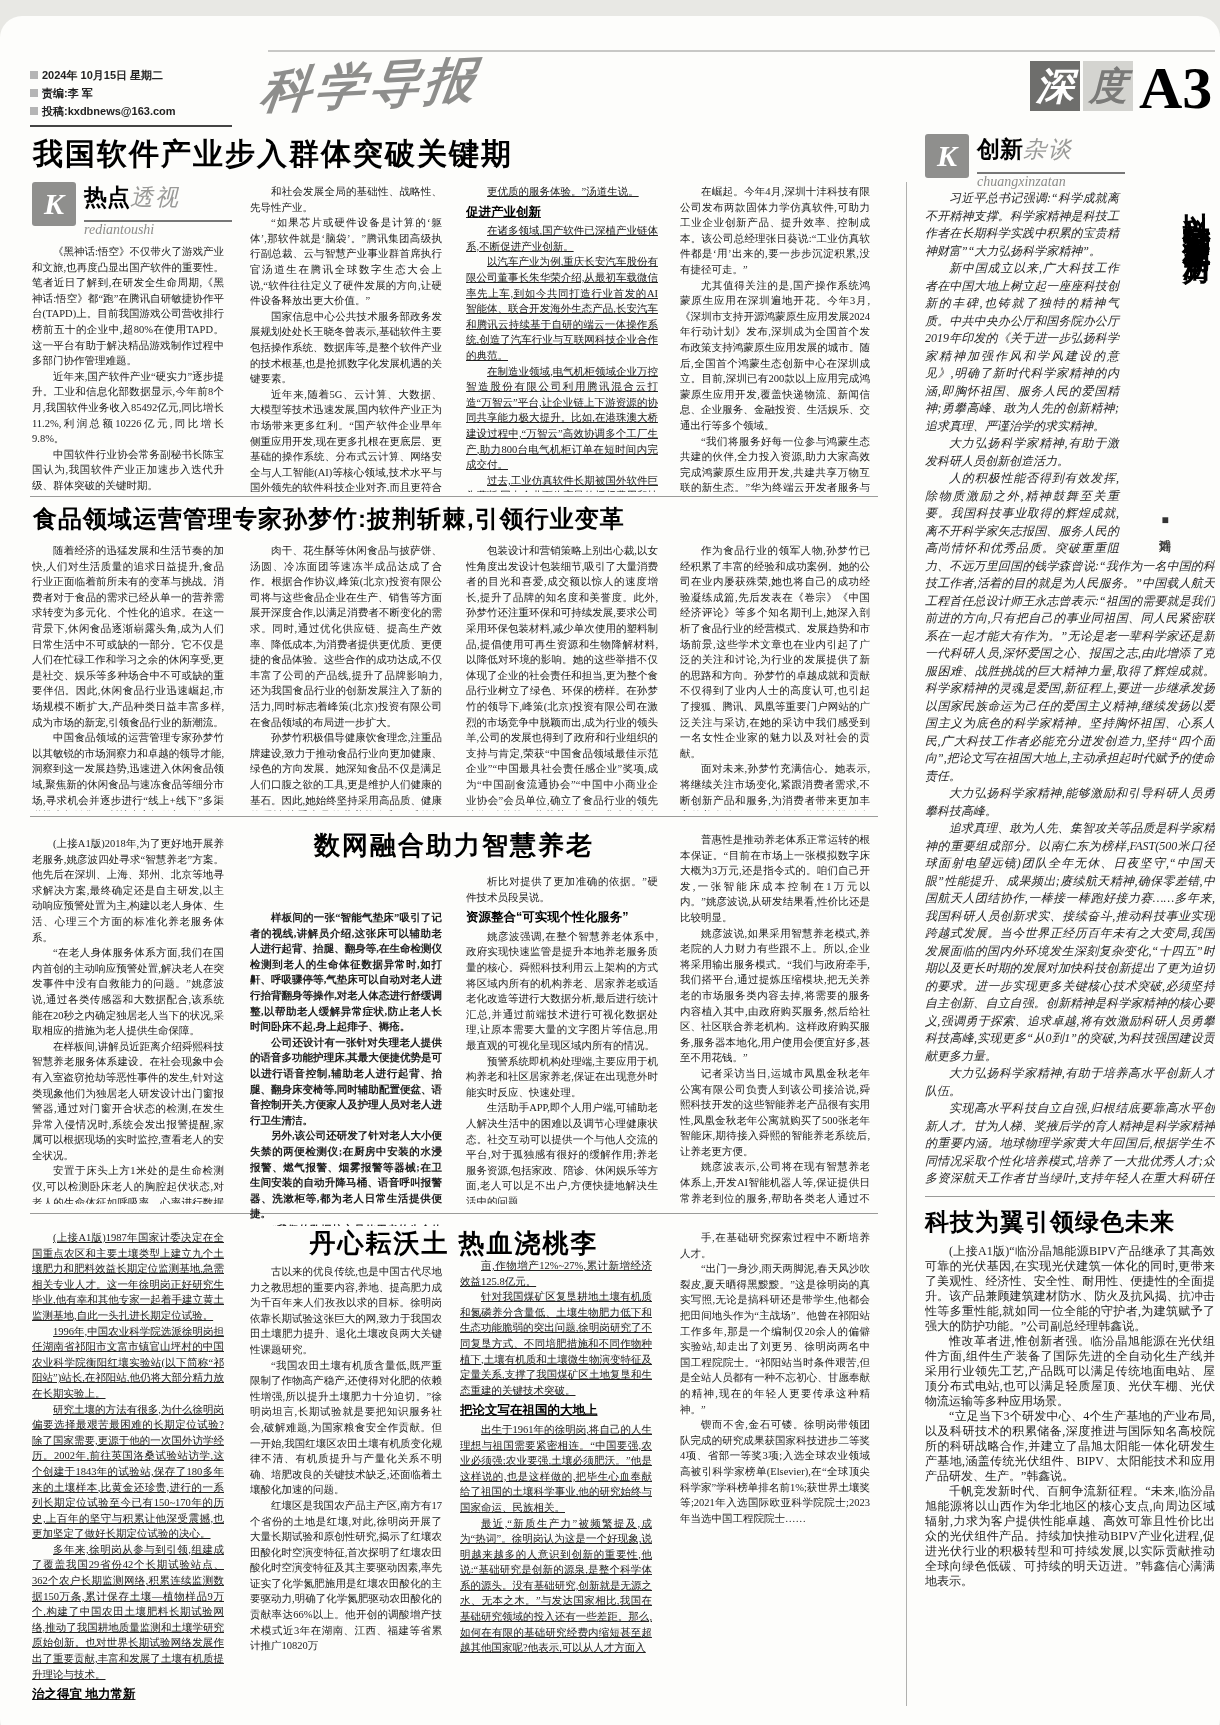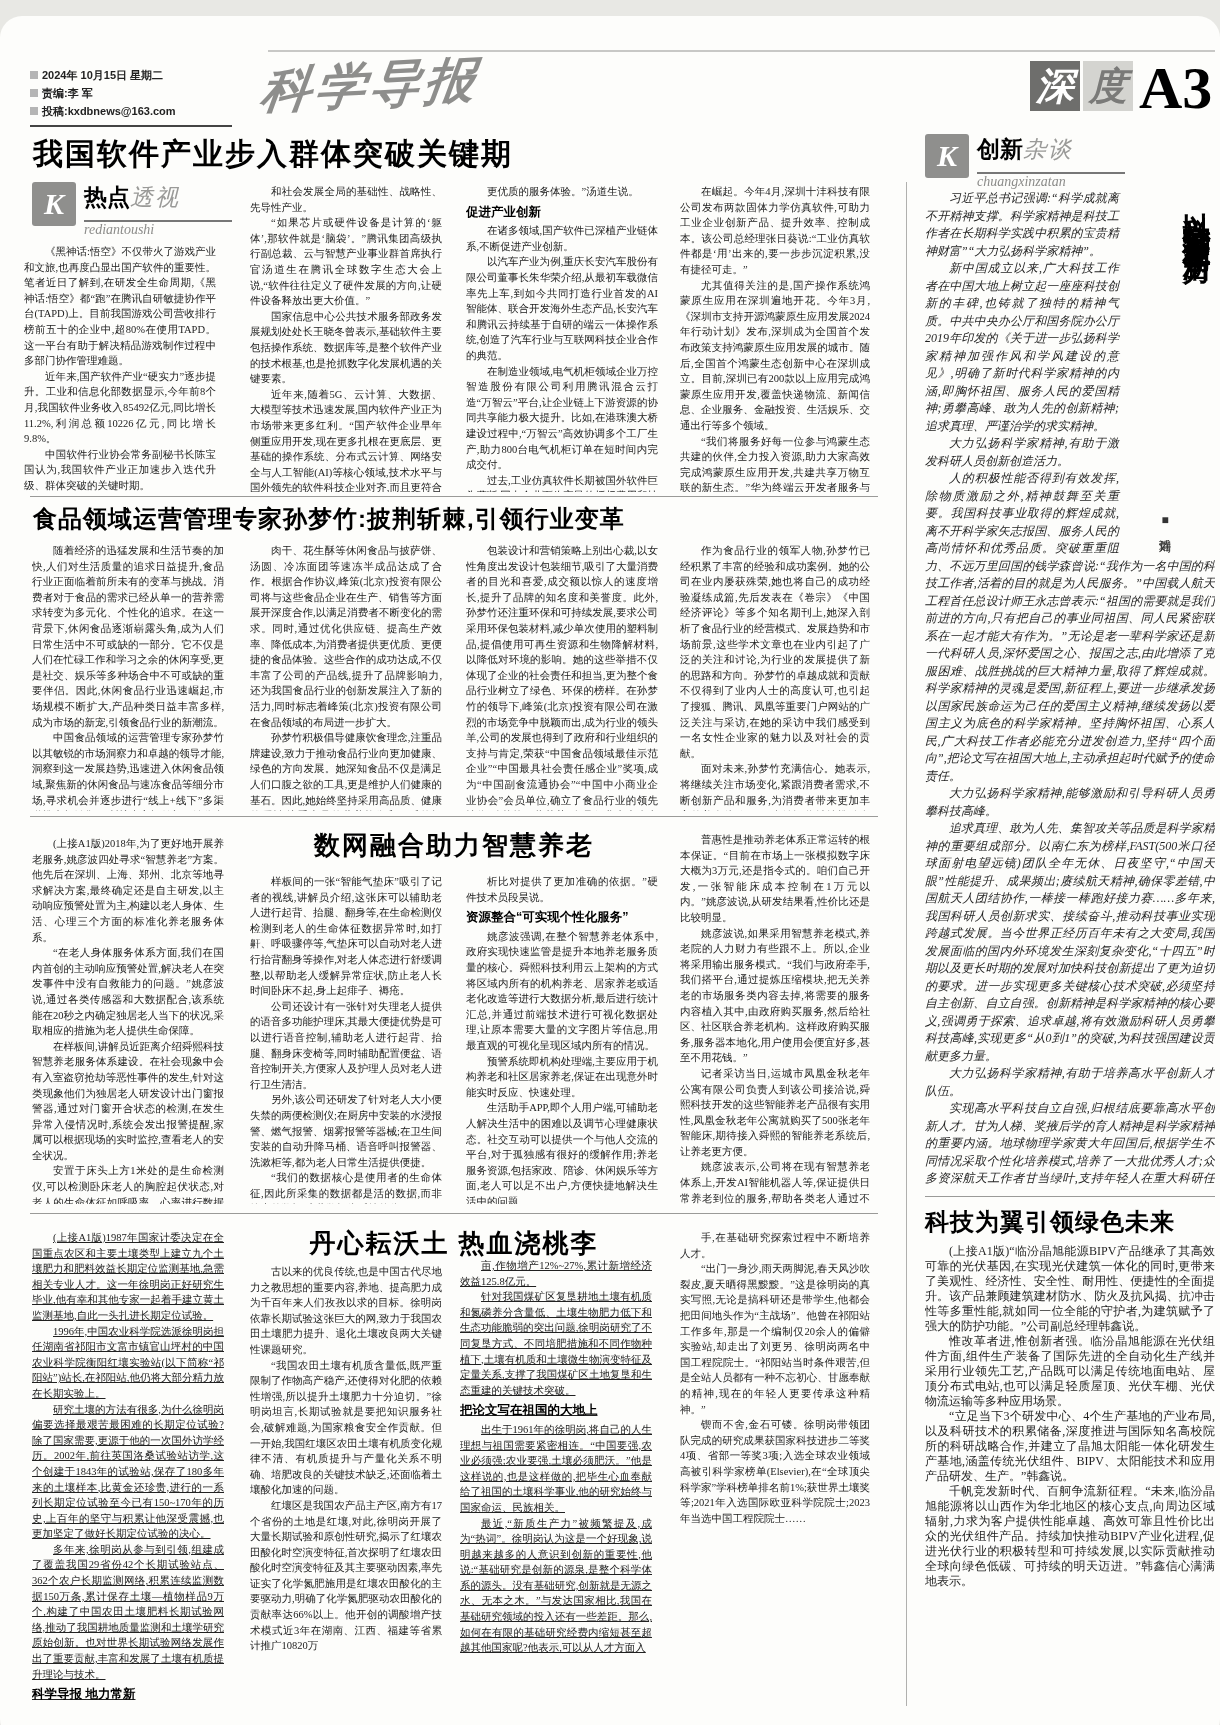--- a/index.html
+++ b/index.html
@@ -76,32 +76,32 @@
 
   <div class="abs" style="left:32px;top:166px;width:200px;">
     <div class="logo-block">
       <div class="logo-k">K</div>
       <div class="logo-right">
         <div class="logo-titles"><span class="logo-bold">热点</span><span class="logo-script">透视</span></div>
         <div class="logo-pinyin">rediantoushi</div>
       </div>
     </div>
   </div>
-  <div class="abs col" style="left:24px;top:228px;height:248px;font-family:Liberation Serif, serif;">
+  <div class="abs col" style="left:32px;top:228px;height:248px;font-family:Liberation Serif, serif;">
       <p class="para">《黑神话:悟空》不仅带火了游戏产业和文旅,也再度凸显出国产软件的重要性。笔者近日了解到,在研发全生命周期,《黑神话:悟空》都“跑”在腾讯自研敏捷协作平台(TAPD)上。目前我国游戏公司营收排行榜前五十的企业中,超80%在使用TAPD。这一平台有助于解决精品游戏制作过程中多部门协作管理难题。</p>
       <p class="para">近年来,国产软件产业“硬实力”逐步提升。工业和信息化部数据显示,今年前8个月,我国软件业务收入85492亿元,同比增长11.2%,利润总额10226亿元,同比增长9.8%。</p>
       <p class="para">中国软件行业协会常务副秘书长陈宝国认为,我国软件产业正加速步入迭代升级、群体突破的关键时期。</p>
     </div>
   <div class="abs col" style="left:250px;top:168px;height:308px;">
       <p class="para">和社会发展全局的基础性、战略性、先导性产业。</p>
       <p class="para">“如果芯片或硬件设备是计算的‘躯体’,那软件就是‘脑袋’。”腾讯集团高级执行副总裁、云与智慧产业事业群首席执行官汤道生在腾讯全球数字生态大会上说,“软件往往定义了硬件发展的方向,让硬件设备释放出更大价值。”</p>
       <p class="para">国家信息中心公共技术服务部政务发展规划处处长王晓冬曾表示,基础软件主要包括操作系统、数据库等,是整个软件产业的技术根基,也是抢抓数字化发展机遇的关键要素。</p>
       <p class="para">近年来,随着5G、云计算、大数据、大模型等技术迅速发展,国内软件产业正为市场带来更多红利。“国产软件企业早年侧重应用开发,现在更多扎根在更底层、更基础的操作系统、分布式云计算、网络安全与人工智能(AI)等核心领域,技术水平与国外领先的软件科技企业对齐,而且更符合国内客户需求,性价比更高,能为客户带来</p>
     </div>
-  <div class="abs col" style="left:466px;top:168px;height:308px;">
+  <div class="abs col" style="left:466px;top:168px;height:308px;text-decoration:underline;">
       <p class="para">更优质的服务体验。”汤道生说。</p>
       <p class="col-subhead">促进产业创新</p>
       <p class="para">在诸多领域,国产软件已深植产业链体系,不断促进产业创新。</p>
       <p class="para">以汽车产业为例,重庆长安汽车股份有限公司董事长朱华荣介绍,从最初车载微信率先上车,到如今共同打造行业首发的AI智能体、联合开发海外生态产品,长安汽车和腾讯云持续基于自研的端云一体操作系统,创造了汽车行业与互联网科技企业合作的典范。</p>
       <p class="para">在制造业领域,电气机柜领域企业万控智造股份有限公司利用腾讯混合云打造“万智云”平台,让企业链上下游资源的协同共享能力极大提升。比如,在港珠澳大桥建设过程中,“万智云”高效协调多个工厂生产,助力800台电气机柜订单在短时间内完成交付。</p>
       <p class="para">过去,工业仿真软件长期被国外软件巨头垄断,国内企业面临高昂的授权费用和技术壁垒。时下,国产工业仿真软件正</p>
     </div>
   <div class="abs col" style="left:680px;top:168px;width:190px;height:308px;">
       <p class="para">在崛起。今年4月,深圳十沣科技有限公司发布两款固体力学仿真软件,可助力工业企业创新产品、提升效率、控制成本。该公司总经理张日葵说:“工业仿真软件都是‘用’出来的,要一步步沉淀积累,没有捷径可走。”</p>
       <p class="para">尤其值得关注的是,国产操作系统鸿蒙原生应用在深圳遍地开花。今年3月,《深圳市支持开源鸿蒙原生应用发展2024年行动计划》发布,深圳成为全国首个发布政策支持鸿蒙原生应用发展的城市。随后,全国首个鸿蒙生态创新中心在深圳成立。目前,深圳已有200款以上应用完成鸿蒙原生应用开发,覆盖快递物流、新闻信息、企业服务、金融投资、生活娱乐、交通出行等多个领域。</p>
@@ -125,21 +125,21 @@
       <p class="para">面对未来,孙梦竹充满信心。她表示,将继续关注市场变化,紧跟消费者需求,不断创新产品和服务,为消费者带来更加丰富的美食体验。同时,她还将继续推动食品行业的健康、绿色发展,倡导健康饮食理念,引领行业变革,为社会的可持续发展贡献自己的力量。</p>
     </div>
 
   <h2 class="abs art-headline inset-head" style="left:250px;top:812px;width:408px;margin:0;">数网融合助力智慧养老</h2>
   <div class="abs col" style="left:32px;top:820px;height:368px;">
       <p class="para">(上接A1版)2018年,为了更好地开展养老服务,姚彦波四处寻求“智慧养老”方案。他先后在深圳、上海、郑州、北京等地寻求解决方案,最终确定还是自主研发,以主动响应预警处置为主,构建以老人身体、生活、心理三个方面的标准化养老服务体系。</p>
       <p class="para">“在老人身体服务体系方面,我们在国内首创的主动响应预警处置,解决老人在突发事件中没有自救能力的问题。”姚彦波说,通过各类传感器和大数据配合,该系统能在20秒之内确定独居老人当下的状况,采取相应的措施为老人提供生命保障。</p>
       <p class="para">在样板间,讲解员近距离介绍舜熙科技智慧养老服务体系建设。在社会现象中会有入室盗窃抢劫等恶性事件的发生,针对这类现象他们为独居老人研发设计出门窗报警器,通过对门窗开合状态的检测,在发生异常入侵情况时,系统会发出报警提醒,家属可以根据现场的实时监控,查看老人的安全状况。</p>
       <p class="para">安置于床头上方1米处的是生命检测仪,可以检测卧床老人的胸腔起伏状态,对老人的生命体征如呼吸率、心率进行数据分析,从而对老人形成相应的睡眠监测报告。</p>
     </div>
-  <div class="abs col" style="left:250px;top:858px;height:330px;">
+  <div class="abs col" style="left:250px;top:894px;height:330px;font-weight:bold;">
       <p class="para">样板间的一张“智能气垫床”吸引了记者的视线,讲解员介绍,这张床可以辅助老人进行起背、抬腿、翻身等,在生命检测仪检测到老人的生命体征数据异常时,如打鼾、呼吸骤停等,气垫床可以自动对老人进行抬背翻身等操作,对老人体态进行舒缓调整,以帮助老人缓解异常症状,防止老人长时间卧床不起,身上起痱子、褥疮。</p>
       <p class="para">公司还设计有一张针对失理老人提供的语音多功能护理床,其最大便捷优势是可以进行语音控制,辅助老人进行起背、抬腿、翻身床变椅等,同时辅助配置便盆、语音控制开关,方便家人及护理人员对老人进行卫生清洁。</p>
       <p class="para">另外,该公司还研发了针对老人大小便失禁的两便检测仪;在厨房中安装的水浸报警、燃气报警、烟雾报警等器械;在卫生间安装的自动升降马桶、语音呼叫报警器、洗漱柜等,都为老人日常生活提供便捷。</p>
       <p class="para">“我们的数据核心是使用者的生命体征,因此所采集的数据都是活的数据,而非静态的数据,这些数据为后续的分</p>
     </div>
   <div class="abs col" style="left:466px;top:858px;height:330px;">
       <p class="para">析比对提供了更加准确的依据。”硬件技术员段昊说。</p>
       <p class="col-subhead">资源整合“可实现个性化服务”</p>
       <p class="para">姚彦波强调,在整个智慧养老体系中,政府实现快速监管是提升本地养老服务质量的核心。舜熙科技利用云上架构的方式将区域内所有的机构养老、居家养老或适老化改造等进行大数据分析,最后进行统计汇总,并通过前端技术进行可视化数据处理,让原本需要大量的文字图片等信息,用最直观的可视化呈现区域内所有的情况。</p>
       <p class="para">预警系统即机构处理端,主要应用于机构养老和社区居家养老,保证在出现意外时能实时反应、快速处理。</p>
@@ -151,21 +151,21 @@
       <p class="para">记者采访当日,运城市凤凰金秋老年公寓有限公司负责人到该公司接洽说,舜熙科技开发的这些智能养老产品很有实用性,凤凰金秋老年公寓就购买了500张老年智能床,期待接入舜熙的智能养老系统后,让养老更方便。</p>
       <p class="para">姚彦波表示,公司将在现有智慧养老体系上,开发AI智能机器人等,保证提供日常养老到位的服务,帮助各类老人通过不同的智能设备,完成养老中的各种需求。</p>
     </div>
 
   <h2 class="abs art-headline inset-head" style="left:250px;top:1210px;width:408px;margin:0;">丹心耘沃土  热血浇桃李</h2>
   <div class="abs col" style="left:32px;top:1214px;height:476px;text-decoration:underline;">
       <p class="para">(上接A1版)1987年国家计委决定在全国重点农区和主要土壤类型上建立九个土壤肥力和肥料效益长期定位监测基地,急需相关专业人才。这一年徐明岗正好研究生毕业,他有幸和其他专家一起着手建立黄土监测基地,自此一头扎进长期定位试验。</p>
       <p class="para">1996年,中国农业科学院选派徐明岗担任湖南省祁阳市文富市镇官山坪村的中国农业科学院衡阳红壤实验站(以下简称“祁阳站”)站长,在祁阳站,他仍将大部分精力放在长期实验上。</p>
       <p class="para">研究土壤的方法有很多,为什么徐明岗偏要选择最艰苦最困难的长期定位试验?除了国家需要,更源于他的一次国外访学经历。2002年,前往英国洛桑试验站访学,这个创建于1843年的试验站,保存了180多年来的土壤样本,比黄金还珍贵,进行的一系列长期定位试验至今已有150~170年的历史,上百年的坚守与积累让他深受震撼,也更加坚定了做好长期定位试验的决心。</p>
       <p class="para">多年来,徐明岗从参与到引领,组建成了覆盖我国29省份42个长期试验站点、362个农户长期监测网络,积累连续监测数据150万条,累计保存土壤—植物样品9万个,构建了中国农田土壤肥料长期试验网络,推动了我国耕地质量监测和土壤学研究原始创新。也对世界长期试验网络发展作出了重要贡献,丰富和发展了土壤有机质提升理论与技术。</p>
-      <p class="col-subhead">科学导报  地力常新</p>
+      <p class="col-subhead">治之得宜  地力常新</p>
       <p class="para">积极养地,保证“地力常新”,是中国自</p>
     </div>
   <div class="abs col" style="left:250px;top:1248px;height:442px;">
       <p class="para">古以来的优良传统,也是中国古代尽地力之教思想的重要内容,养地、提高肥力成为千百年来人们孜孜以求的目标。徐明岗依靠长期试验这张巨大的网,致力于我国农田土壤肥力提升、退化土壤改良两大关键性课题研究。</p>
       <p class="para">“我国农田土壤有机质含量低,既严重限制了作物高产稳产,还使得对化肥的依赖性增强,所以提升土壤肥力十分迫切。”徐明岗坦言,长期试验就是要把知识服务社会,破解难题,为国家粮食安全作贡献。但一开始,我国红壤区农田土壤有机质变化规律不清、有机质提升与产量化关系不明确、培肥改良的关键技术缺乏,还面临着土壤酸化加速的问题。</p>
       <p class="para">红壤区是我国农产品主产区,南方有17个省份的土地是红壤,对此,徐明岗开展了大量长期试验和原创性研究,揭示了红壤农田酸化时空演变特征,首次探明了红壤农田酸化时空演变特征及其主要驱动因素,率先证实了化学氮肥施用是红壤农田酸化的主要驱动力,明确了化学氮肥驱动农田酸化的贡献率达66%以上。他开创的调酸增产技术模式近3年在湖南、江西、福建等省累计推广10820万</p>
     </div>
   <div class="abs col" style="left:460px;top:1242px;height:448px;text-decoration:underline;">
       <p class="para">亩,作物增产12%~27%,累计新增经济效益125.8亿元。</p>
       <p class="para">针对我国煤矿区复垦耕地土壤有机质和氮磷养分含量低、土壤生物肥力低下和生态功能脆弱的突出问题,徐明岗研究了不同复垦方式、不同培肥措施和不同作物种植下,土壤有机质和土壤微生物演变特征及定量关系,支撑了我国煤矿区土地复垦和生态重建的关键技术突破。</p>

